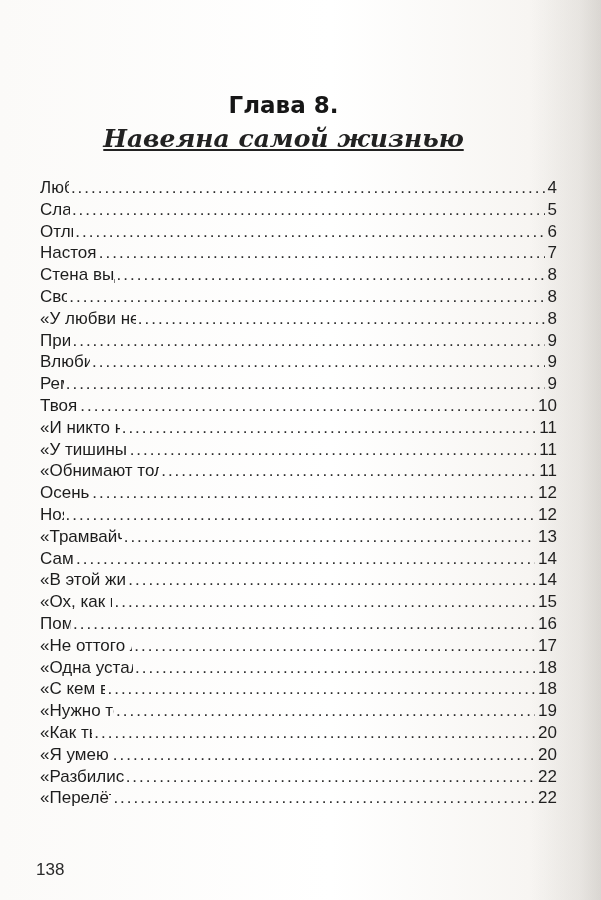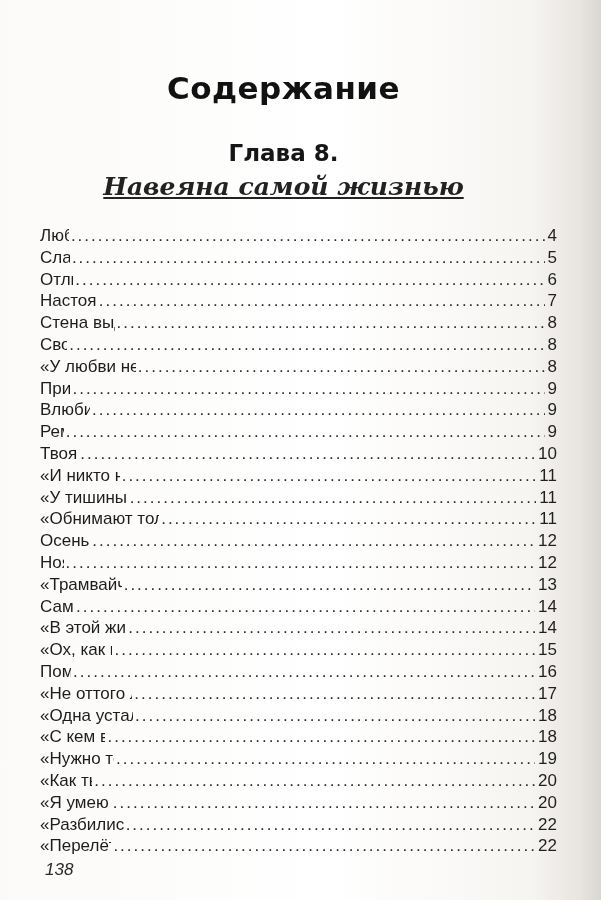--- a/index.html
+++ b/index.html
@@ -87,33 +87,31 @@
     min-width: 10px;
   }
   .toc-entry-page {
     flex: 0 0 auto;
     padding-left: 3px;
     text-align: right;
   }
 
   .folio {
     position: absolute;
-    left: 45px;
+    left: 36px;
     bottom: 20px;
     font-size: 17px;
     color: #2a2a2a;
-    font-style: italic;
   }
 </style>
 </head>
 <body>
 
 <div class="page">
 
-  <h1 class="toc-main-title">Содержание</h1>
 
   <h2 class="chapter-heading">Глава 8.</h2>
 
   <div class="chapter-subtitle">Навеяна самой жизнью</div>
 
   <div class="toc-list">
   <div class="toc-entry">
     <span class="toc-entry-title">Любимое</span>
     <span class="toc-dots">........................................................................................................................................................................................................</span>
     <span class="toc-entry-page">4</span>

